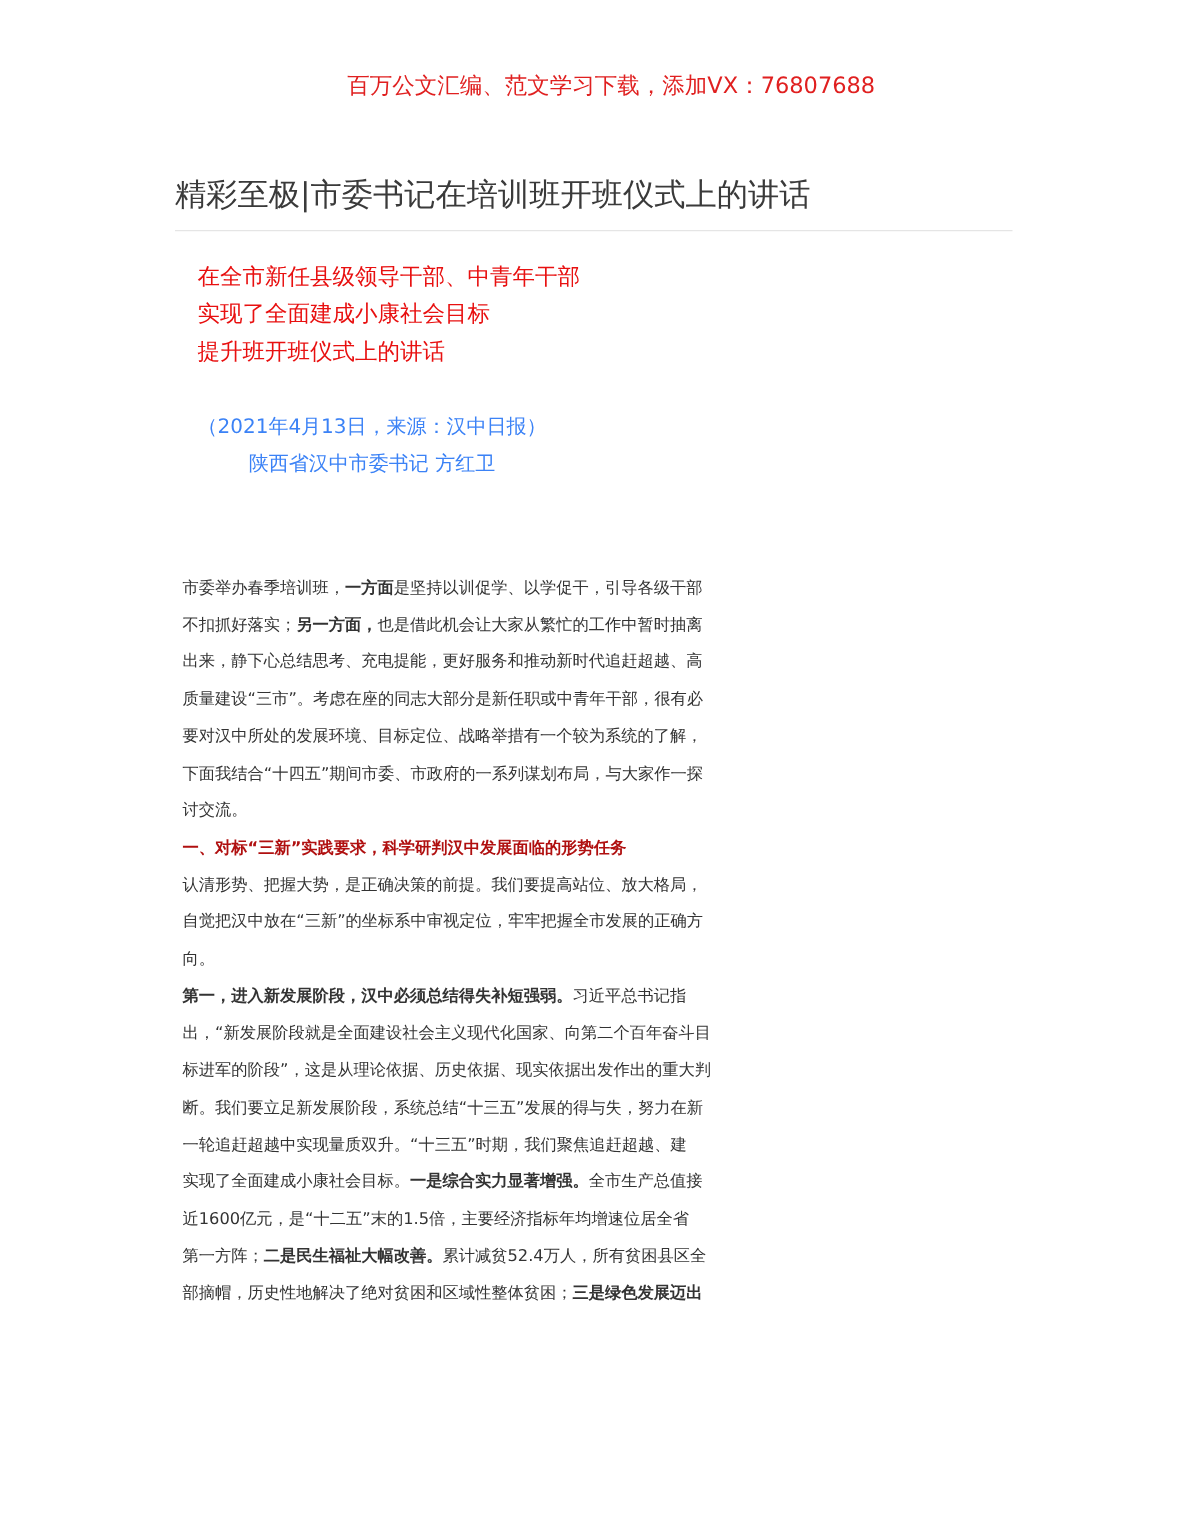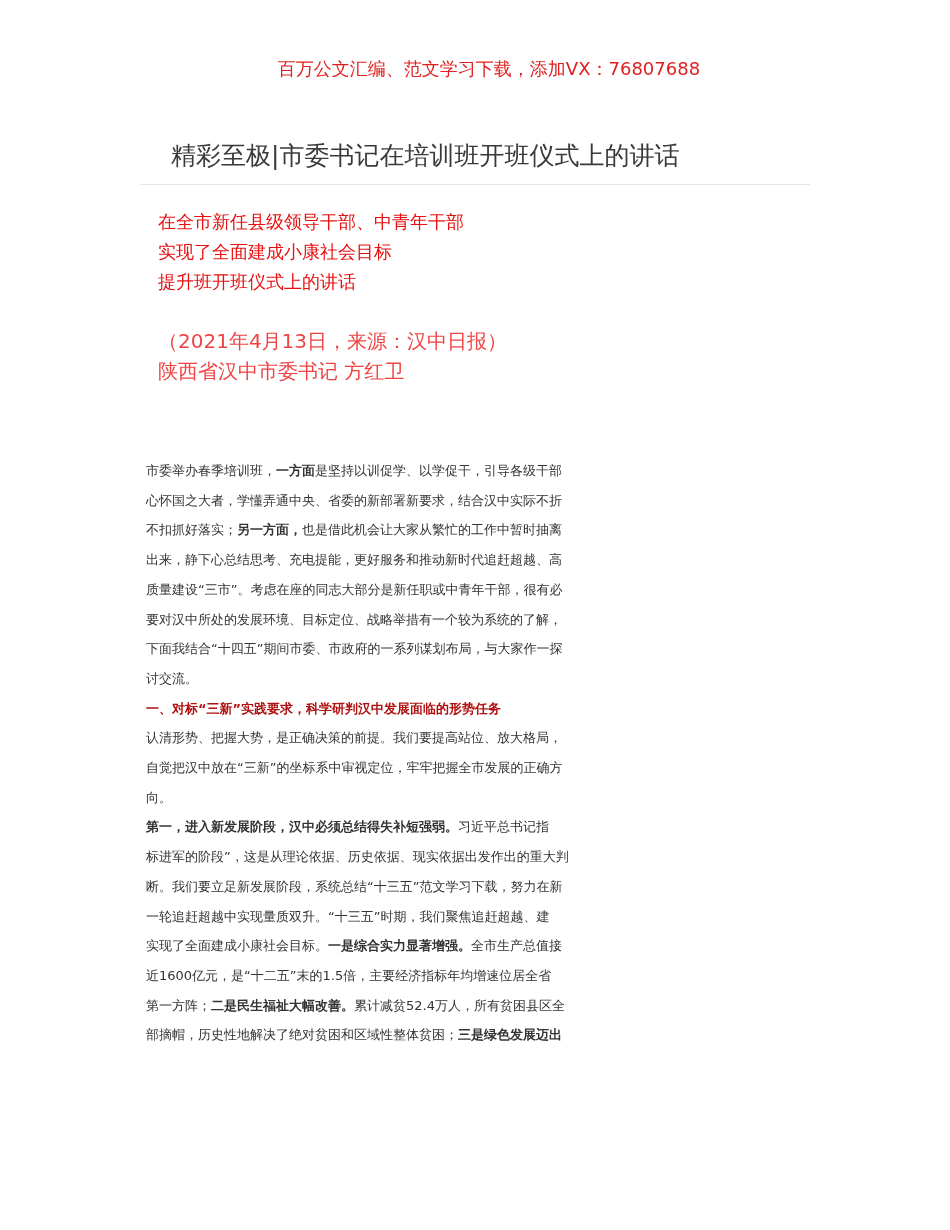--- a/index.html
+++ b/index.html
@@ -1,26 +1,26 @@
 <!DOCTYPE html>
 <html><head>
 <meta charset="utf-8">
 <style>
   html, body { margin: 0; padding: 0; background: #ffffff; }
   body { width: 950px; height: 1230px; position: relative; overflow: hidden;
          font-family: "DejaVu Sans", "Liberation Sans", sans-serif; color: #333333; }
   .banner { position: absolute; top: 56px; left: 14px; width: 950px; text-align: center;
             font-size: 18px; color: #e02020; line-height: 26px; }
-  .title { position: absolute; top: 138px; left: 171px; font-size: 25px; color: #3a3a3a;
+  .title { position: absolute; top: 138px; left: 140px; font-size: 25px; color: #3a3a3a;
            line-height: 36px; letter-spacing: 0px; }
   .divider { position: absolute; top: 184px; left: 140px; width: 670px; height: 1px; background: #e5e5e5; }
   .subtitle { position: absolute; top: 207px; left: 158px; font-size: 18px; font-weight: normal;
               color: #e81010; line-height: 30px; }
   .subtitle div { white-space: nowrap; }
-  .meta { position: absolute; top: 326px; left: 158px; font-size: 20px; line-height: 30px; color: #ef4444; }
+  .meta { position: absolute; top: 326px; left: 158px; font-size: 16px; line-height: 30px; color: #3b82f6; text-align: center; }
   .meta div { white-space: nowrap; }
   .body { position: absolute; top: 456px; left: 146px; width: 640px; font-size: 13px;
           line-height: 29.7px; color: #333333; }
   .line { white-space: nowrap; }
   .b { font-weight: bold; }
   .h-red { color: #b01010; font-weight: bold; }
 </style>
 </head>
 <body>
 
@@ -36,40 +36,40 @@
 </div>
 
 <div class="meta">
   <div>（2021年4月13日，来源：汉中日报）</div>
   <div>陕西省汉中市委书记  方红卫</div>
 </div>
 
 <div class="body">
   <div>
     <div class="line"><span>市委举办春季培训班，</span><span class="b">一方面</span><span>是坚持以训促学、以学促干，引导各级干部</span></div>
-    <div class="line">心怀国之大者，学懂弄通中央、省委的新部署新要求，结合汉中实际不折</div>
     <div class="line"><span>不扣抓好落实；</span><span class="b">另一方面，</span><span>也是借此机会让大家从繁忙的工作中暂时抽离</span></div>
     <div class="line">出来，静下心总结思考、充电提能，更好服务和推动新时代追赶超越、高</div>
     <div class="line">质量建设“三市”。考虑在座的同志大部分是新任职或中青年干部，很有必</div>
     <div class="line">要对汉中所处的发展环境、目标定位、战略举措有一个较为系统的了解，</div>
     <div class="line">下面我结合“十四五”期间市委、市政府的一系列谋划布局，与大家作一探</div>
     <div class="line">讨交流。</div>
   </div>
 
   <div class="line h-red">一、对标“三新”实践要求，科学研判汉中发展面临的形势任务</div>
 
   <div>
     <div class="line">认清形势、把握大势，是正确决策的前提。我们要提高站位、放大格局，</div>
     <div class="line">自觉把汉中放在“三新”的坐标系中审视定位，牢牢把握全市发展的正确方</div>
     <div class="line">向。</div>
   </div>
 
   <div>
     <div class="line"><span class="b">第一，进入新发展阶段，汉中必须总结得失补短强弱。</span><span>习近平总书记指</span></div>
+    <div class="line">出，“新发展阶段就是全面建设社会主义现代化国家、向第二个百年奋斗目</div>
     <div class="line">标进军的阶段”，这是从理论依据、历史依据、现实依据出发作出的重大判</div>
-    <div class="line">断。我们要立足新发展阶段，系统总结“十三五”范文学习下载，努力在新</div>
+    <div class="line">断。我们要立足新发展阶段，系统总结“十三五”发展的得与失，努力在新</div>
     <div class="line">一轮追赶超越中实现量质双升。“十三五”时期，我们聚焦追赶超越、建</div>
     <div class="line"><span>实现了全面建成小康社会目标。</span><span class="b">一是综合实力显著增强。</span><span>全市生产总值接</span></div>
     <div class="line">近1600亿元，是“十二五”末的1.5倍，主要经济指标年均增速位居全省</div>
     <div class="line"><span>第一方阵；</span><span class="b">二是民生福祉大幅改善。</span><span>累计减贫52.4万人，所有贫困县区全</span></div>
     <div class="line"><span>部摘帽，历史性地解决了绝对贫困和区域性整体贫困；</span><span class="b">三是绿色发展迈出</span></div>
   </div>
 </div>
 
 </body></html>

